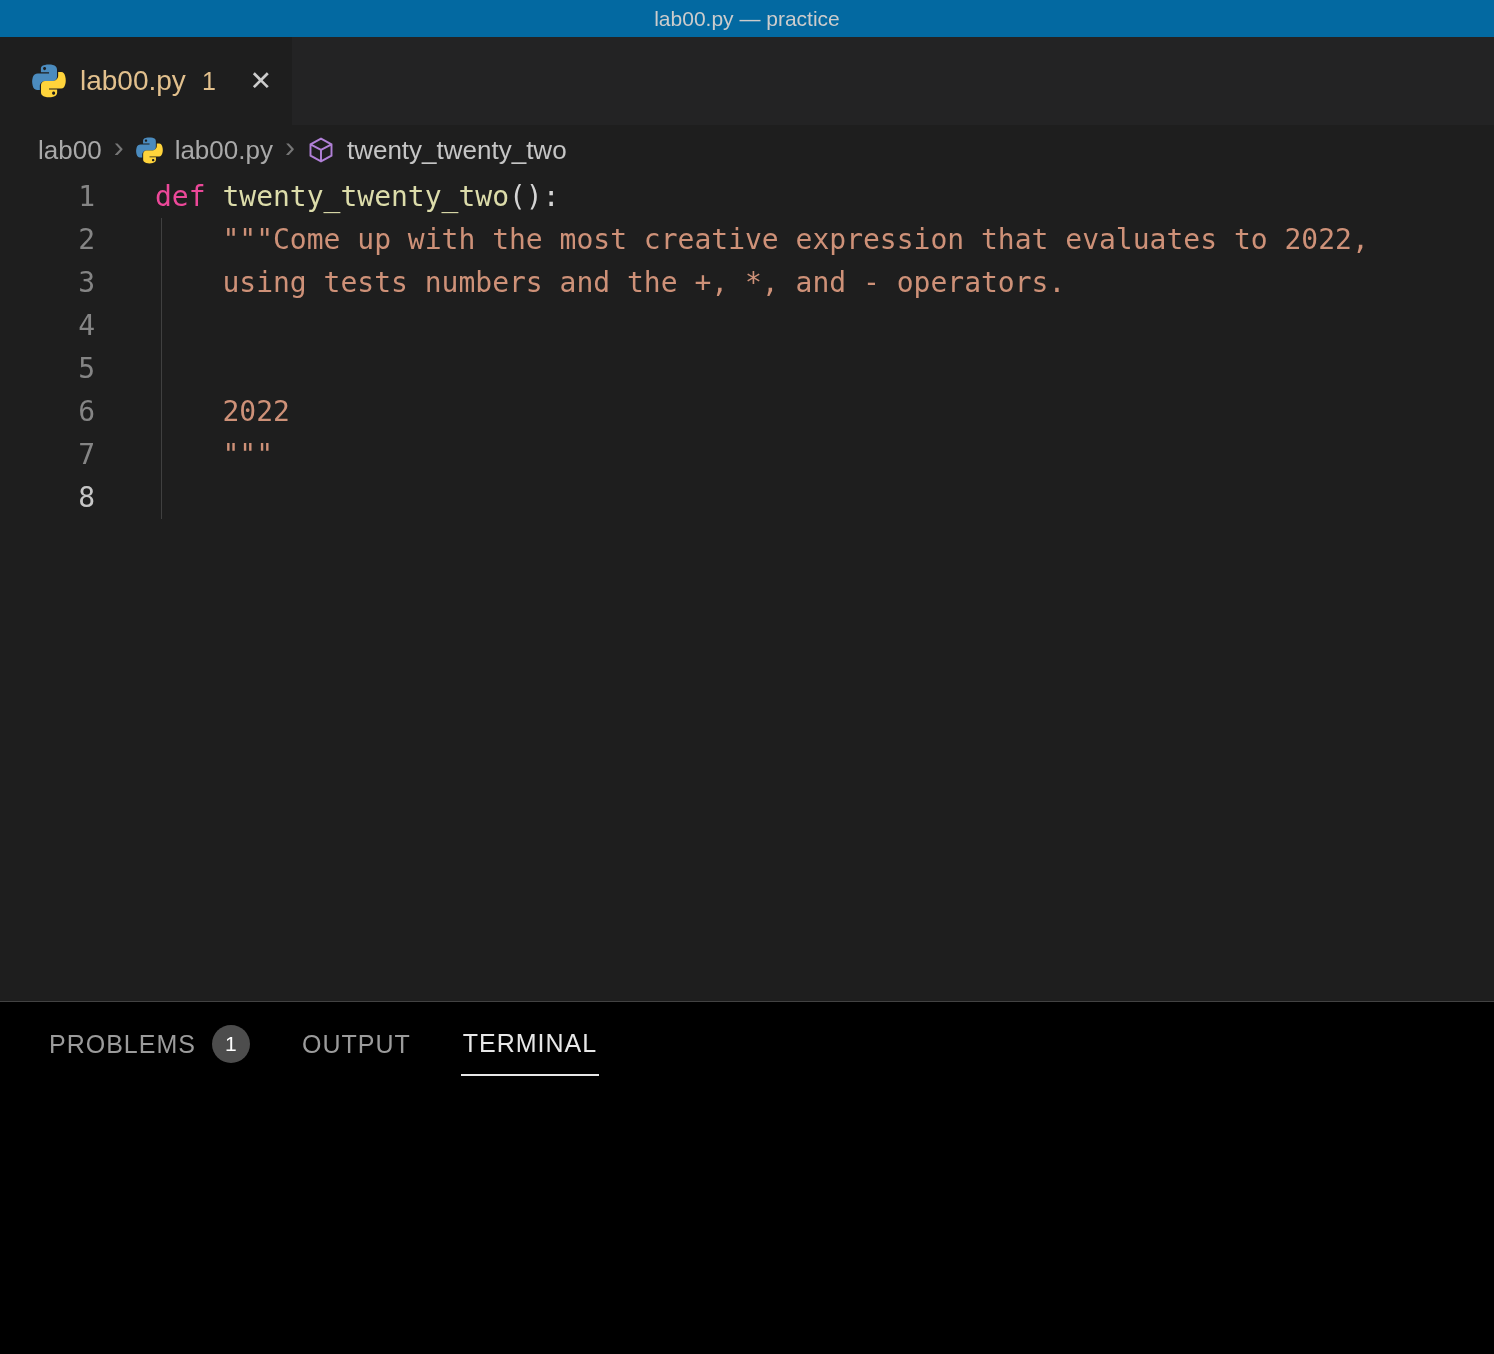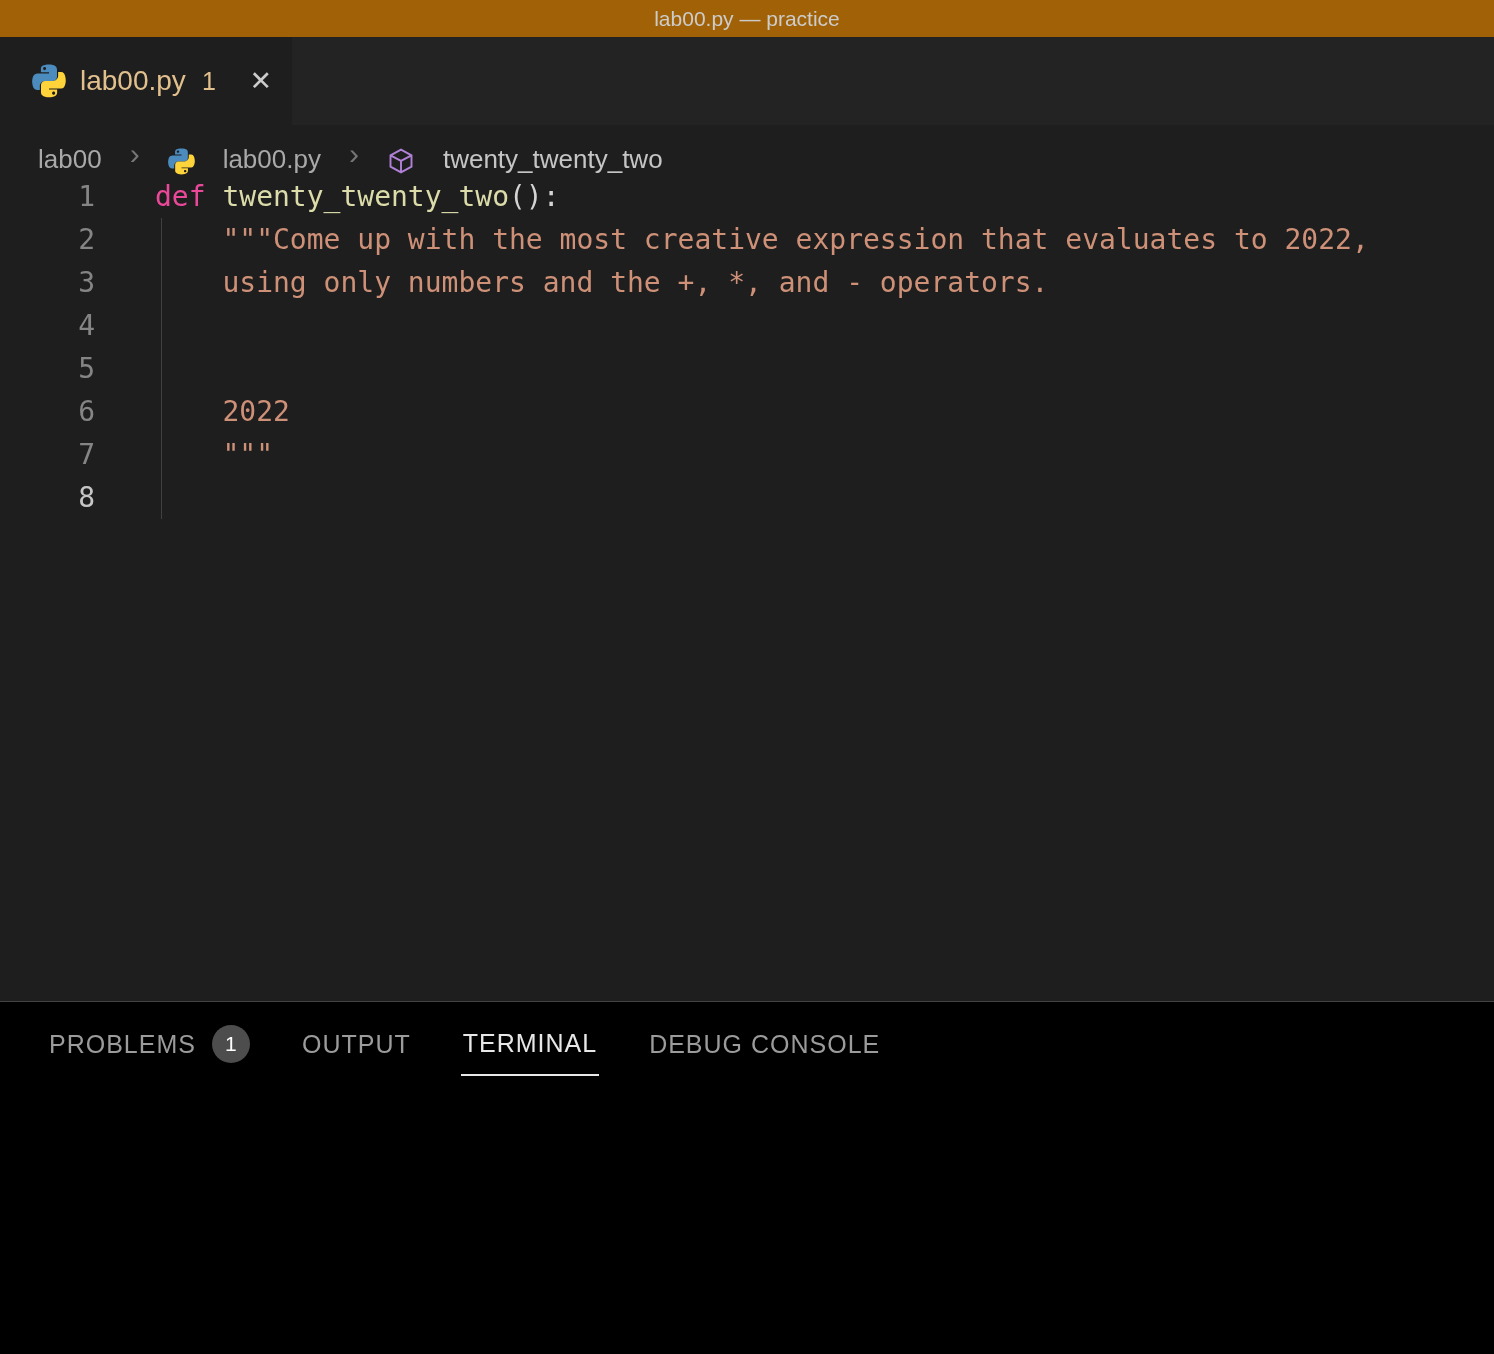--- a/index.html
+++ b/index.html
@@ -3,38 +3,38 @@
 <meta charset="utf-8">
 <style>
   * { margin: 0; padding: 0; box-sizing: border-box; }
   html, body {
     width: 1494px; height: 1354px;
     background: #1e1e1e; overflow: hidden;
     font-family: "Liberation Sans", sans-serif;
   }
   
   .titlebar {
-    height: 37px; background: #a16207;
+    height: 37px; background: #0369a1;
     display: flex; align-items: center; justify-content: center;
     color: #cccccc; font-size: 21px;
   }
   
   .tabbar { height: 88px; background: #232324; display: flex; }
   .tab {
     width: 292px; background: #1e1e1e;
     display: flex; align-items: center;
     padding: 0 20px 0 32px; gap: 14px; cursor: pointer;
   }
   .tab-label { color: #e2c08d; font-size: 28px; }
   .tab-badge { color: #e2c08d; font-size: 25px; margin-left: 2px; }
   .tab-close { color: #cccccc; font-size: 27px; margin-left: auto; }
   
   .breadcrumbs {
-    height: 50px; display: flex; align-items: flex-end;
-    padding-left: 38px; gap: 28px;
+    height: 50px; display: flex; align-items: center;
+    padding-left: 38px; gap: 12px;
     font-size: 26px; color: #a9a9a9; background: #1e1e1e;
   }
   .crumb-sep { color: #767676; font-size: 30px; line-height: 1; padding-bottom: 6px; }
   .crumb-symbol { color: #c5c5c5; }
   .icon { display: inline-flex; align-items: center; }
   
   .editor {
     position: relative; height: 826px;
     font-family: "DejaVu Sans Mono", "Liberation Mono", monospace;
     font-size: 28px;
@@ -133,21 +133,21 @@
     <div class="code"><span class="tok-kw">def </span><span class="tok-fn">twenty_twenty_two</span><span class="tok-punct">():</span></div>
   </div>
 
   <div class="row">
     <div class="gutter">2</div>
     <div class="code"><span class="tok-str">    """Come up with the most creative expression that evaluates to 2022,</span></div>
   </div>
 
   <div class="row">
     <div class="gutter">3</div>
-    <div class="code"><span class="tok-str">    using only numbers and the +, *, and - operators.</span></div>
+    <div class="code"><span class="tok-str">    using tests numbers and the +, *, and - operators.</span></div>
   </div>
 
   <div class="row">
     <div class="gutter">4</div>
     <div class="code"></div>
   </div>
 
   <div class="row">
     <div class="gutter">5</div>
   </div>
@@ -172,18 +172,15 @@
     <div class="panel-tab">
       <span>PROBLEMS</span>
       <span class="badge">1</span>
     </div>
     <div class="panel-tab">
       <span>OUTPUT</span>
     </div>
     <div class="panel-tab active">
       <span>TERMINAL</span>
     </div>
-    <div class="panel-tab">
-      <span>DEBUG CONSOLE</span>
-    </div>
   </div>
 
 </div>
 
 </body></html>

